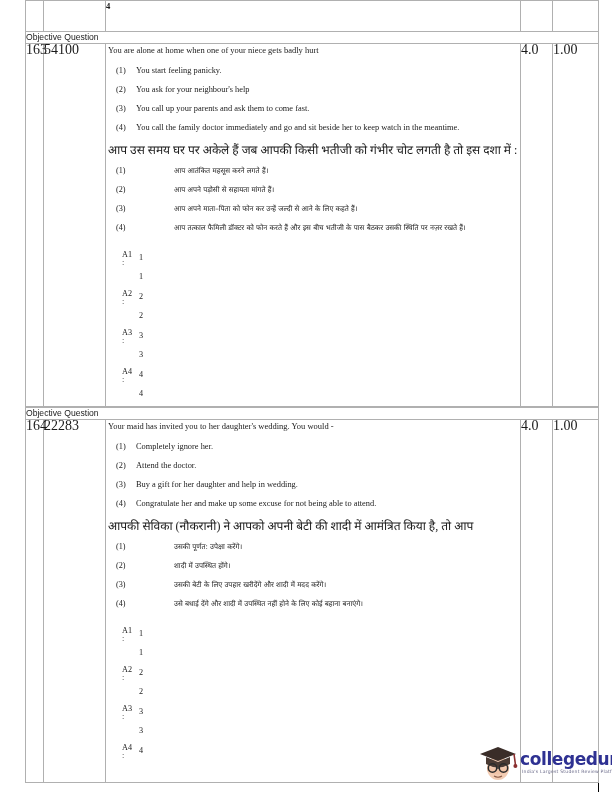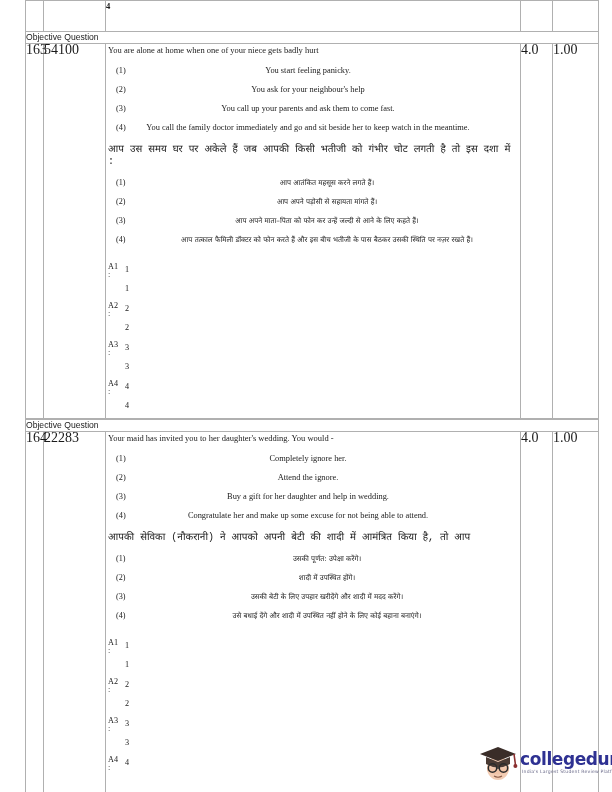--- a/index.html
+++ b/index.html
@@ -104,43 +104,42 @@
   }
   .opt-num {
     width: 30px;
     flex: 0 0 30px;
     padding-left: 10px;
     box-sizing: border-box;
   }
   .opt-txt {
     flex: 1 1 auto;
     padding-right: 40px;
-    text-align: center;
   }
   .stem-hi {
-    font-family: Liberation Mono, monospace;
-    font-size: 10px;
+    font-family: Liberation Serif, serif;
+    font-size: 12px;
     line-height: 12px;
     margin: 0 0 9px 2px;
   }
   .opt-hi .opt-num {
     font-family: "Liberation Serif", serif;
     font-size: 8.2px;
   }
   .opt-hi .opt-txt {
     font-family: "DejaVu Sans", sans-serif;
     font-size: 7.1px;
     line-height: 12px;
     margin-left: 38px;
   }
 
   
   .akey {
     margin-top: 16px;
-    margin-left: 2px;
+    margin-left: 16px;
   }
   .akey-grp {
     position: relative;
     height: 39px;
   }
   .akey-label {
     position: absolute;
     left: 0;
     top: 0;
     font-size: 8.2px;
@@ -330,21 +329,21 @@
 
           <p class="stem">Your maid has invited you to her daughter's wedding. You would -</p>
 
           <div class="opt-list">
             <div class="opt">
               <span class="opt-num">(1)</span>
               <span class="opt-txt">Completely ignore her.</span>
             </div>
             <div class="opt">
               <span class="opt-num">(2)</span>
-              <span class="opt-txt">Attend the ignore.</span>
+              <span class="opt-txt">Attend the doctor.</span>
             </div>
             <div class="opt">
               <span class="opt-num">(3)</span>
               <span class="opt-txt">Buy a gift for her daughter and help in wedding.</span>
             </div>
             <div class="opt">
               <span class="opt-num">(4)</span>
               <span class="opt-txt">Congratulate her and make up some excuse for not being able to attend.</span>
             </div>
           </div>

